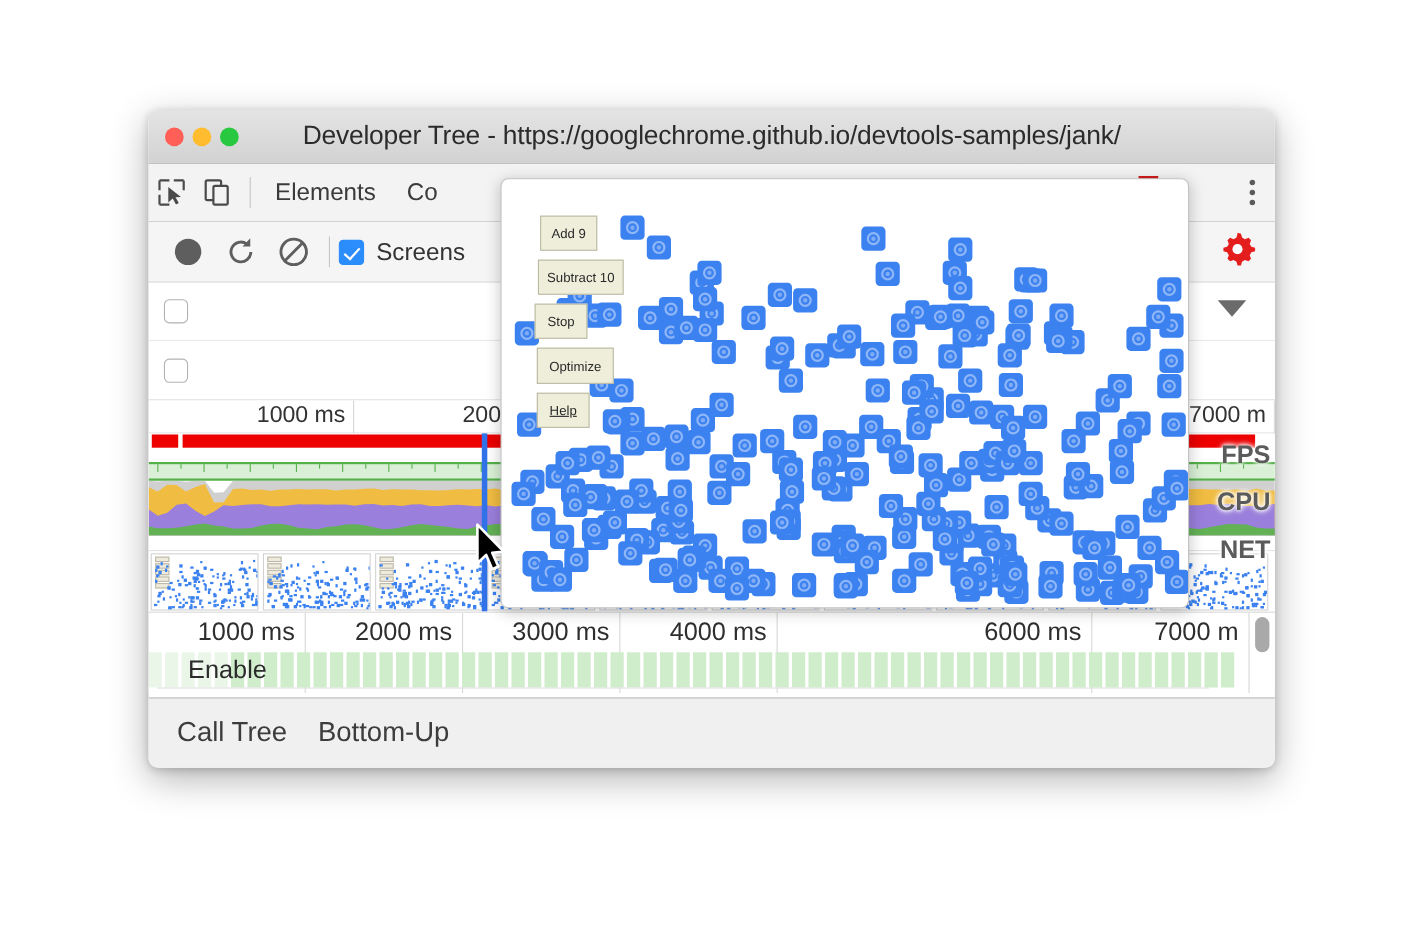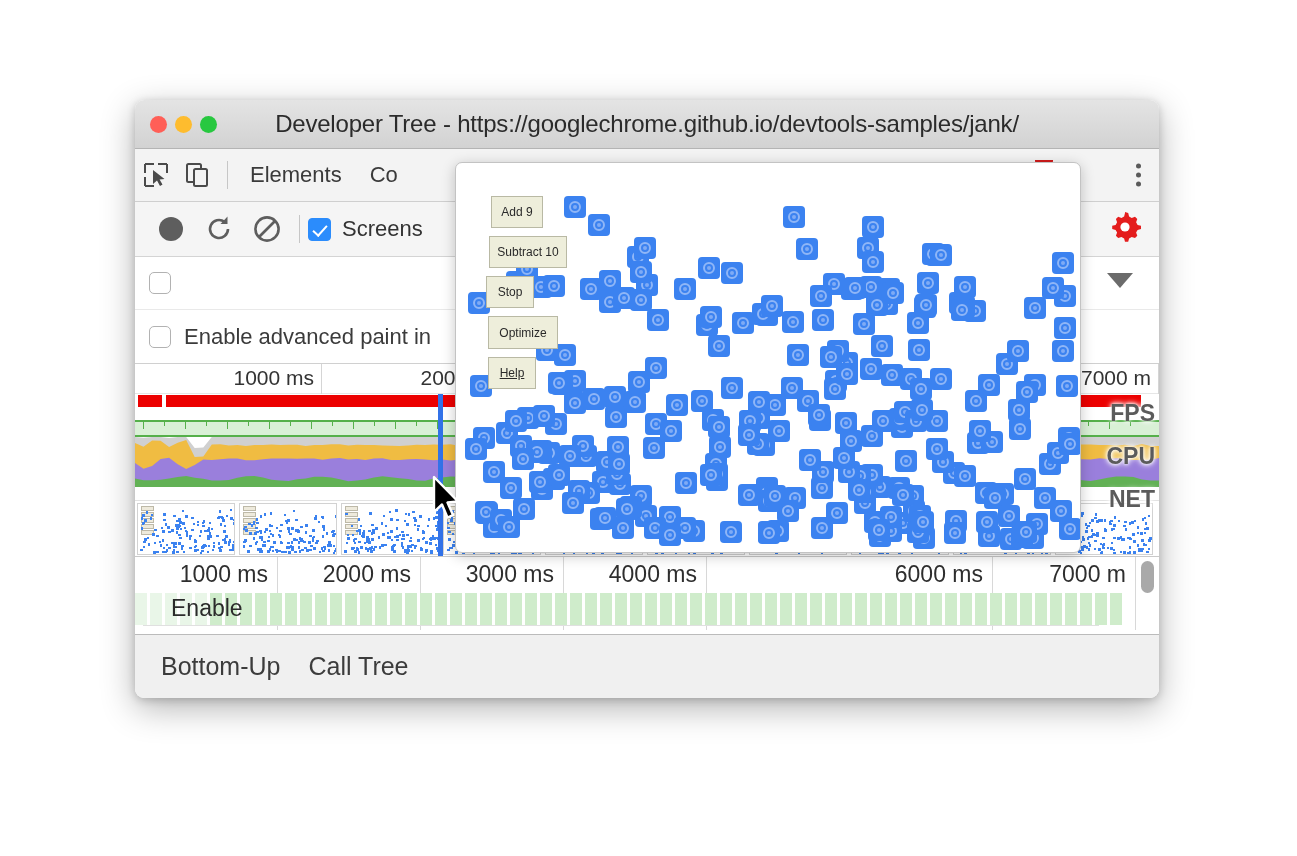--- a/index.html
+++ b/index.html
@@ -349,21 +349,20 @@
       </svg>
     </div>
   </div>
 
   <div id="settings-area">
     <div class="settings-row">
       <div class="cb-box"></div>
     </div>
     <div class="settings-row" style="border-bottom:none">
       <div class="cb-box"></div>
-      <span class="cb-label" style="margin-left:13px">Enable advanced paint in</span>
     </div>
     <div id="settings-dropdown"></div>
   </div>
 
   <div id="overview">
     <div id="ov-ruler">
         <div class="ov-tick" style="left: 0px; width: 187px;">1000 ms</div>
         <div class="ov-tick" style="left: 187px; width: 187px;">2000 ms</div>
         <div class="ov-tick" style="left: 944px; width: 80px;">7000 m</div>
       </div>
@@ -2102,22 +2101,22 @@
         <div class="frame-bar" style="width: 12px; background: rgb(207, 236, 203);"></div>
         <div class="frame-bar" style="width: 12px; background: rgb(207, 236, 203);"></div>
         <div class="frame-bar" style="width: 12px; background: rgb(207, 236, 203);"></div>
       </div>
     <div id="frames-label">Enable</div>
     <div id="mt-underline"></div>
     <div id="mt-scrollbar"></div>
   </div>
 
   <div id="bottom-pane">
+      <div class="bt-tab">Call Tree</div>
       <div class="bt-tab">Bottom-Up</div>
-      <div class="bt-tab">Call Tree</div>
     </div>
 
 </div>
 
 <div id="red-dot" style="position:absolute;left:1035px;top:160px;width:18px;height:9px;"></div>
 
 <div id="jank-popup">
     <div class="sq" style="left: 252.1px; top: 171.9px; background: rgb(59, 130, 240);"></div>
     <div class="sq" style="left: 143.3px; top: 107.2px; background: rgb(59, 130, 240);"></div>
     <div class="sq" style="left: 299.6px; top: 141px; background: rgb(59, 130, 240);"></div>

